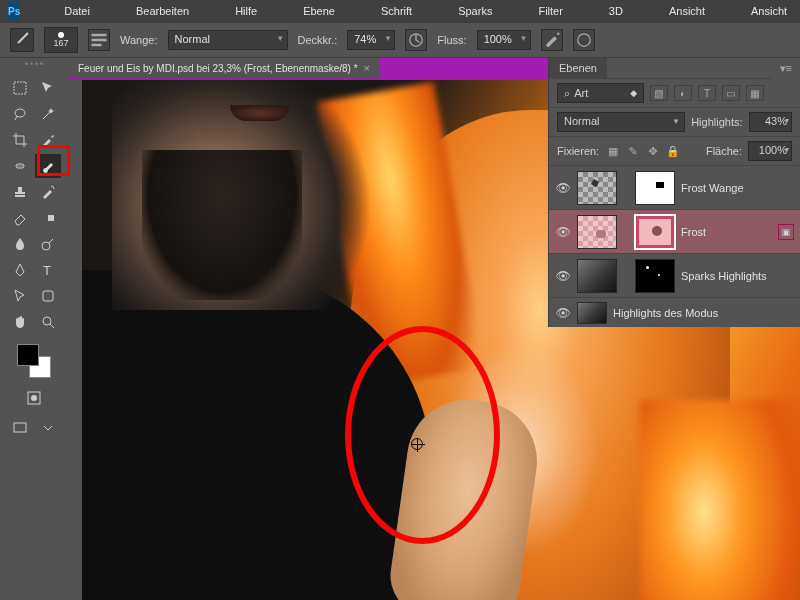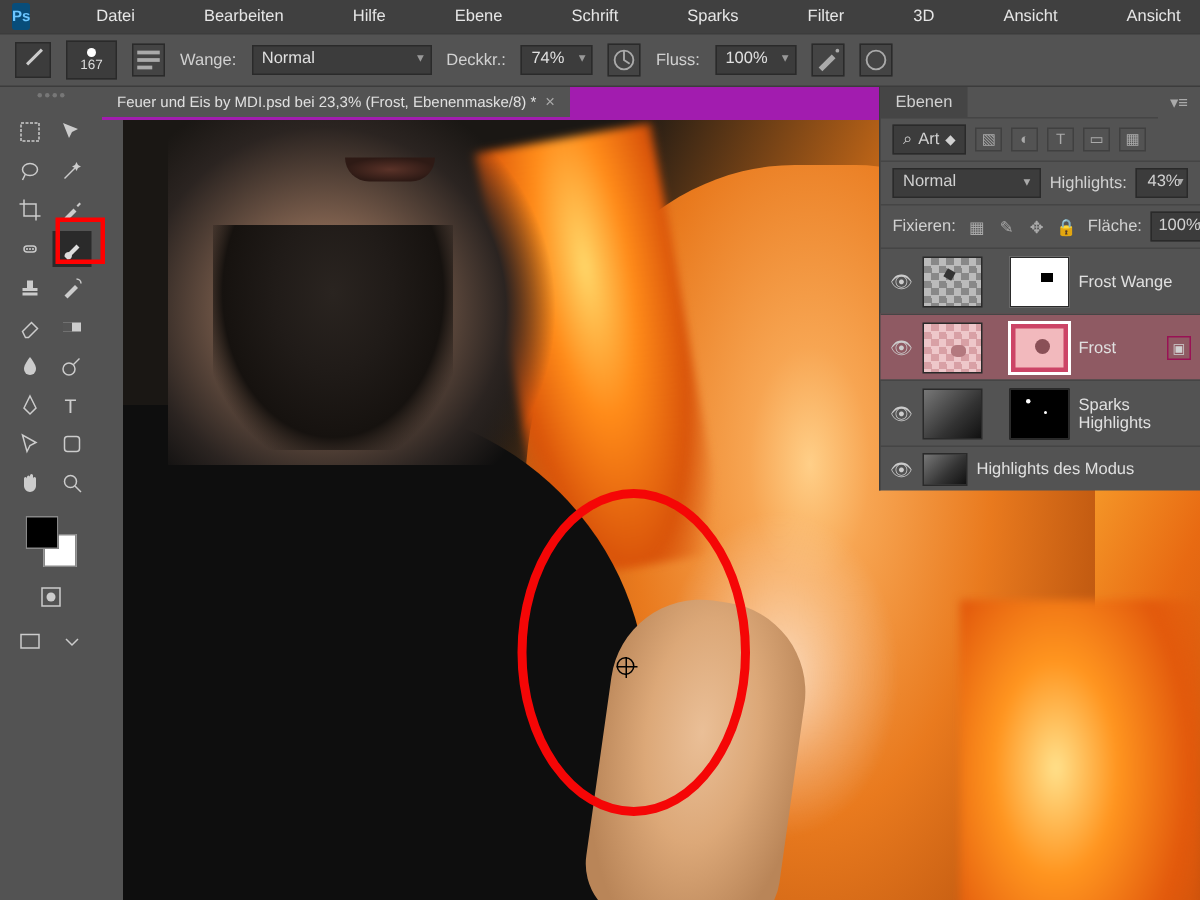--- a/index.html
+++ b/index.html
@@ -56,21 +56,21 @@
   .flame1 { position:absolute; right:340px; top:10px; width:120px; height:290px; background: radial-gradient(ellipse at 50% 30%, #ffd769 0%, #ff8b19 35%, #d9540a 70%, transparent 90%); filter: blur(3px); transform: rotate(-10deg);}
   .flame2 { position:absolute; right:0; top:320px; width:160px; height:280px; background: radial-gradient(ellipse at 40% 40%, #ffe18c 0%, #ff951f 30%, #e2590c 65%, transparent 88%); filter: blur(3px);}
   .red-ellipse { position:absolute; border:6px solid #f50606; border-radius:50%; }
   .cursor-cross { position:absolute; width:14px;height:14px; }
   .cursor-cross::before,.cursor-cross::after{content:"";position:absolute;background:#000;}
   .cursor-cross::before{left:6px;top:0;width:1px;height:14px;}
   .cursor-cross::after{top:6px;left:0;height:1px;width:14px;}
   .cursor-ring{position:absolute;width:12px;height:12px;border:1px solid #000;border-radius:50%;left:0;top:0;}
 
   
-  .panel { position: absolute; right: 0; top: 58px; width: 214px; background: #535353; border-left:1px solid #3c3c3c; }
+  .panel { position: absolute; right: 0; top: 58px; width: 252px; background: #535353; border-left:1px solid #3c3c3c; }
   .panel-tab { background: #454545; padding: 4px 10px; display:inline-block; font-size:11px; }
   .panel-menu { float:right; padding:4px 8px; color:#aaa; }
   .panel-row { display:flex; align-items:center; gap:6px; padding:4px 8px; border-top:1px solid #454545; }
   .kind-filter { flex:1; background:#3c3c3c; border:1px solid #2a2a2a; padding:2px 6px; height:20px; display:flex; align-items:center; gap:4px; }
   .filter-icon { width:18px; height:16px; border:1px solid #404040; display:flex;align-items:center;justify-content:center; font-size:10px;color:#aaa;}
   .blend-select { background:#3c3c3c; border:1px solid #2a2a2a; padding:2px 6px; height:20px; width:130px; position:relative;}
   .blend-select::after{content:"▾";position:absolute;right:6px;top:3px;color:#aaa;font-size:9px;}
   .pct-field { background:#3c3c3c; border:1px solid #2a2a2a; padding:2px 4px; height:20px; width:44px; text-align:right; position:relative;}
   .pct-field::after{content:"▾";position:absolute;right:2px;top:3px;color:#aaa;font-size:8px;}
   .lock-icons { display:flex; gap:4px; }

